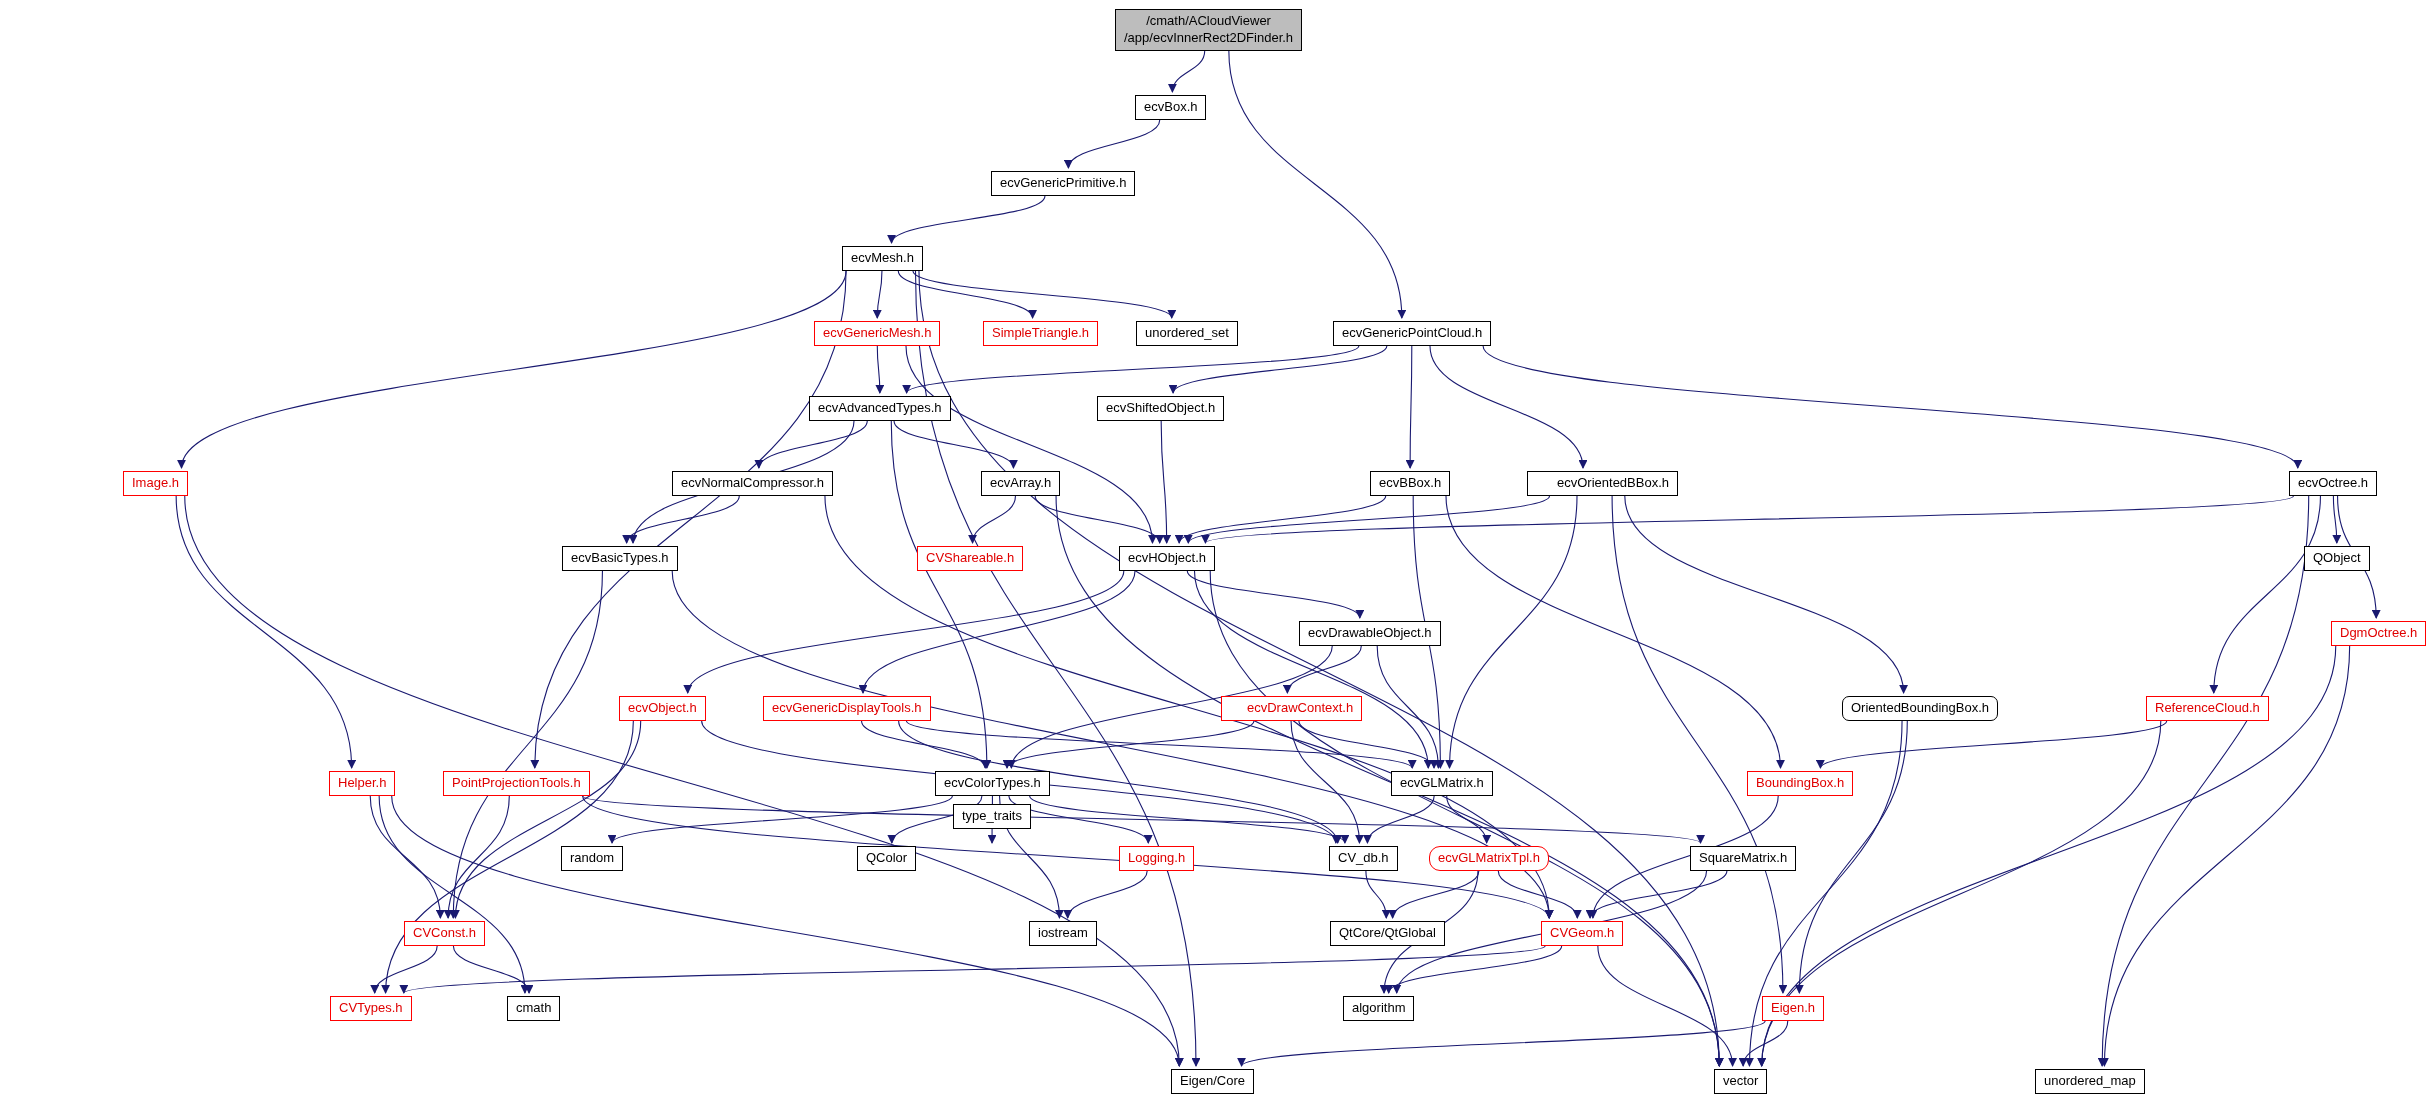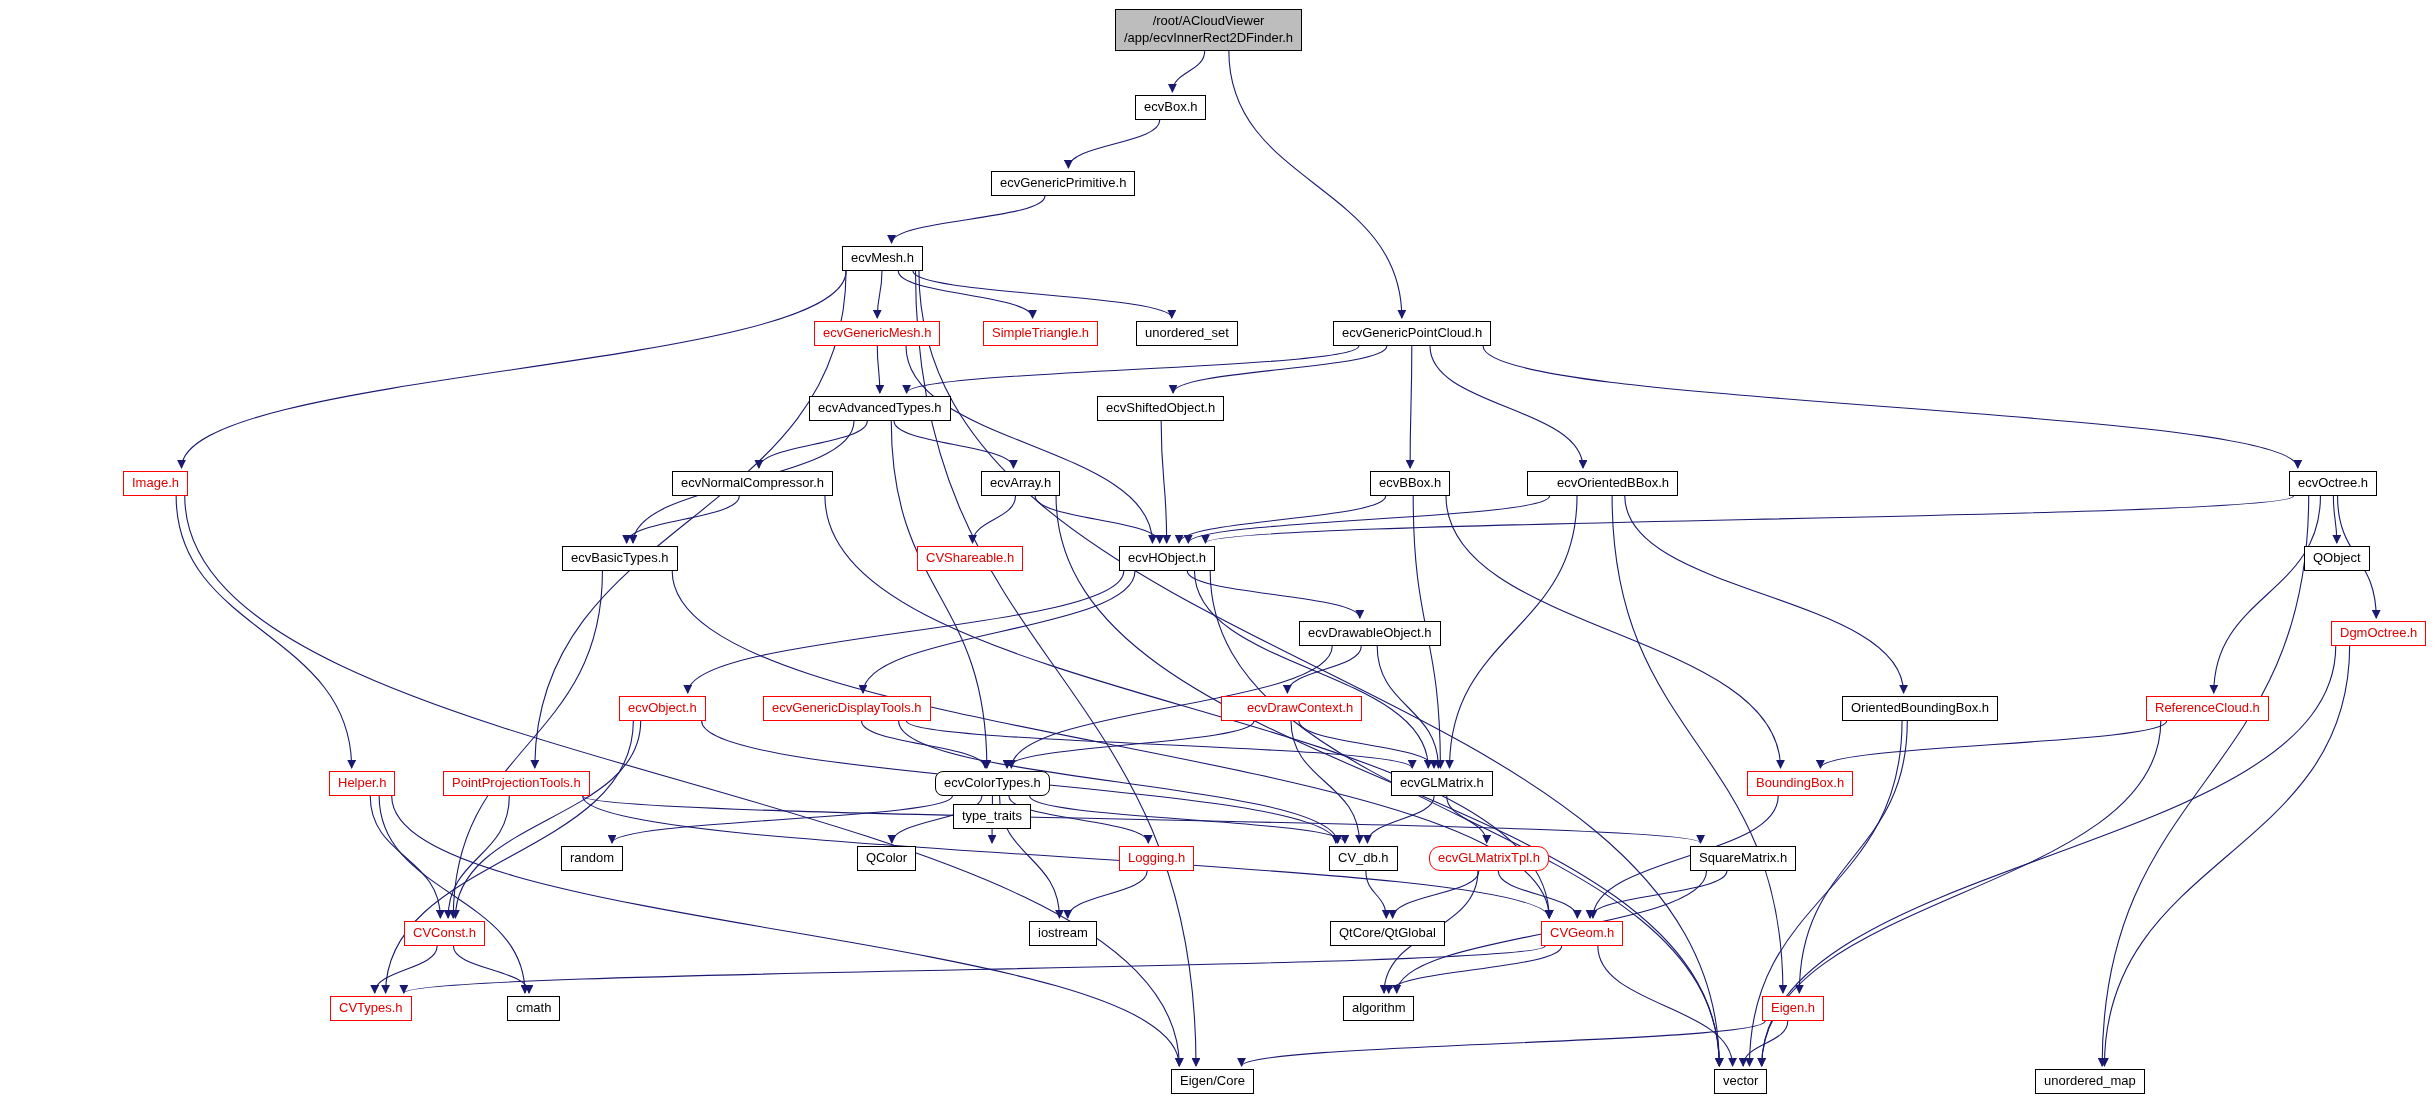--- a/index.html
+++ b/index.html
@@ -128,21 +128,21 @@
       <path d="M 1706.55 871 C 1706.55 932, 1396.725 932, 1396.725 993" fill="none" stroke="#191970" stroke-width="1.1" marker-end="url(#arrow)"></path>
       <path d="M 437.15 946 C 437.15 969.5, 374.675 969.5, 374.675 993" fill="none" stroke="#191970" stroke-width="1.1" marker-end="url(#arrow)"></path>
       <path d="M 453.4 946 C 453.4 969.5, 529.05 969.5, 529.05 993" fill="none" stroke="#191970" stroke-width="1.1" marker-end="url(#arrow)"></path>
       <path d="M 1545.1 946 C 1545.1 969.5, 403.8 969.5, 403.8 993" fill="none" stroke="#191970" stroke-width="1.1" marker-end="url(#arrow)"></path>
       <path d="M 1561.65 946 C 1561.65 969.5, 1388.675 969.5, 1388.675 993" fill="none" stroke="#191970" stroke-width="1.1" marker-end="url(#arrow)"></path>
       <path d="M 1597.85 946 C 1597.85 1006, 1732.575 1006, 1732.575 1066" fill="none" stroke="#191970" stroke-width="1.1" marker-end="url(#arrow)"></path>
       <path d="M 1765.1 1021 C 1765.1 1043.5, 1241.525 1043.5, 1241.525 1066" fill="none" stroke="#191970" stroke-width="1.1" marker-end="url(#arrow)"></path>
       <path d="M 1787.75 1021 C 1787.75 1043.5, 1743.125 1043.5, 1743.125 1066" fill="none" stroke="#191970" stroke-width="1.1" marker-end="url(#arrow)"></path>
     </svg>
   <div id="node-layer">
-      <div class="node root" style="left: 1115px; top: 9px;">/root/ACloudViewer
+      <div class="node root" style="left: 1115px; top: 9px;">/cmath/ACloudViewer
 /app/ecvInnerRect2DFinder.h</div>
       <div class="node normal" style="left: 1135px; top: 95px;">ecvBox.h</div>
       <div class="node normal" style="left: 991px; top: 171px;">ecvGenericPrimitive.h</div>
       <div class="node normal" style="left: 842px; top: 246px;">ecvMesh.h</div>
       <div class="node truncated" style="left: 814px; top: 321px;">ecvGenericMesh.h</div>
       <div class="node truncated" style="left: 983px; top: 321px;">SimpleTriangle.h</div>
       <div class="node normal" style="left: 1136px; top: 321px;">unordered_set</div>
       <div class="node normal" style="left: 1333px; top: 321px;">ecvGenericPointCloud.h</div>
       <div class="node normal" style="left: 809px; top: 396px;">ecvAdvancedTypes.h</div>
       <div class="node normal" style="left: 1097px; top: 396px;">ecvShiftedObject.h</div>
@@ -154,25 +154,25 @@
       <div class="node normal" style="left: 2289px; top: 471px;">ecvOctree.h</div>
       <div class="node normal" style="left: 562px; top: 546px;">ecvBasicTypes.h</div>
       <div class="node truncated" style="left: 917px; top: 546px;">CVShareable.h</div>
       <div class="node normal" style="left: 1119px; top: 546px;">ecvHObject.h</div>
       <div class="node normal" style="left: 2304px; top: 546px;">QObject</div>
       <div class="node normal" style="left: 1299px; top: 621px;">ecvDrawableObject.h</div>
       <div class="node truncated" style="left: 2331px; top: 621px;">DgmOctree.h</div>
       <div class="node truncated" style="left: 619px; top: 696px; text-align: center;">ecvObject.h</div>
       <div class="node truncated" style="left: 763px; top: 696px;">ecvGenericDisplayTools.h</div>
       <div class="node truncated" style="left: 1221px; top: 696px; padding-left: 25px;">ecvDrawContext.h</div>
-      <div class="node normal" style="left: 1842px; top: 696px;">OrientedBoundingBox.h</div>
+      <div class="node normal" style="left: 1842px; top: 696px; border-radius: 7px;">OrientedBoundingBox.h</div>
       <div class="node truncated" style="left: 2146px; top: 696px;">ReferenceCloud.h</div>
       <div class="node truncated" style="left: 329px; top: 771px;">Helper.h</div>
       <div class="node truncated" style="left: 443px; top: 771px;">PointProjectionTools.h</div>
-      <div class="node normal" style="left: 935px; top: 771px; border-radius: 8px;">ecvColorTypes.h</div>
+      <div class="node normal" style="left: 935px; top: 771px;">ecvColorTypes.h</div>
       <div class="node normal" style="left: 1391px; top: 771px;">ecvGLMatrix.h</div>
       <div class="node truncated" style="left: 1747px; top: 771px;">BoundingBox.h</div>
       <div class="node normal" style="left: 561px; top: 846px;">random</div>
       <div class="node normal" style="left: 857px; top: 846px;">QColor</div>
       <div class="node normal" style="left: 953px; top: 804px;">type_traits</div>
       <div class="node truncated" style="left: 1119px; top: 846px;">Logging.h</div>
       <div class="node normal" style="left: 1329px; top: 846px;">CV_db.h</div>
       <div class="node truncated" style="left: 1429px; top: 846px; border-radius: 11px;">ecvGLMatrixTpl.h</div>
       <div class="node normal" style="left: 1690px; top: 846px;">SquareMatrix.h</div>
       <div class="node truncated" style="left: 404px; top: 921px;">CVConst.h</div>

